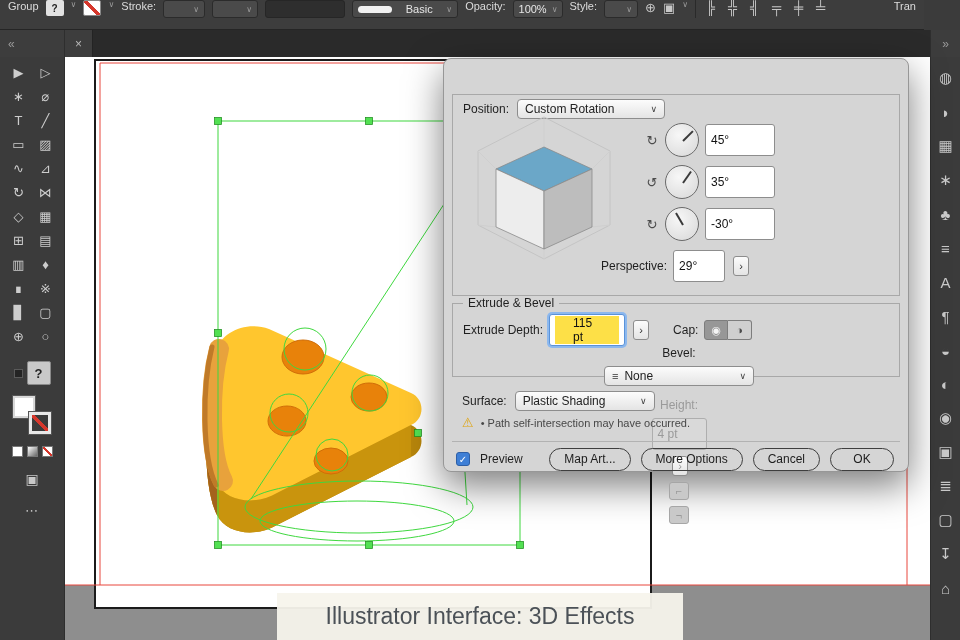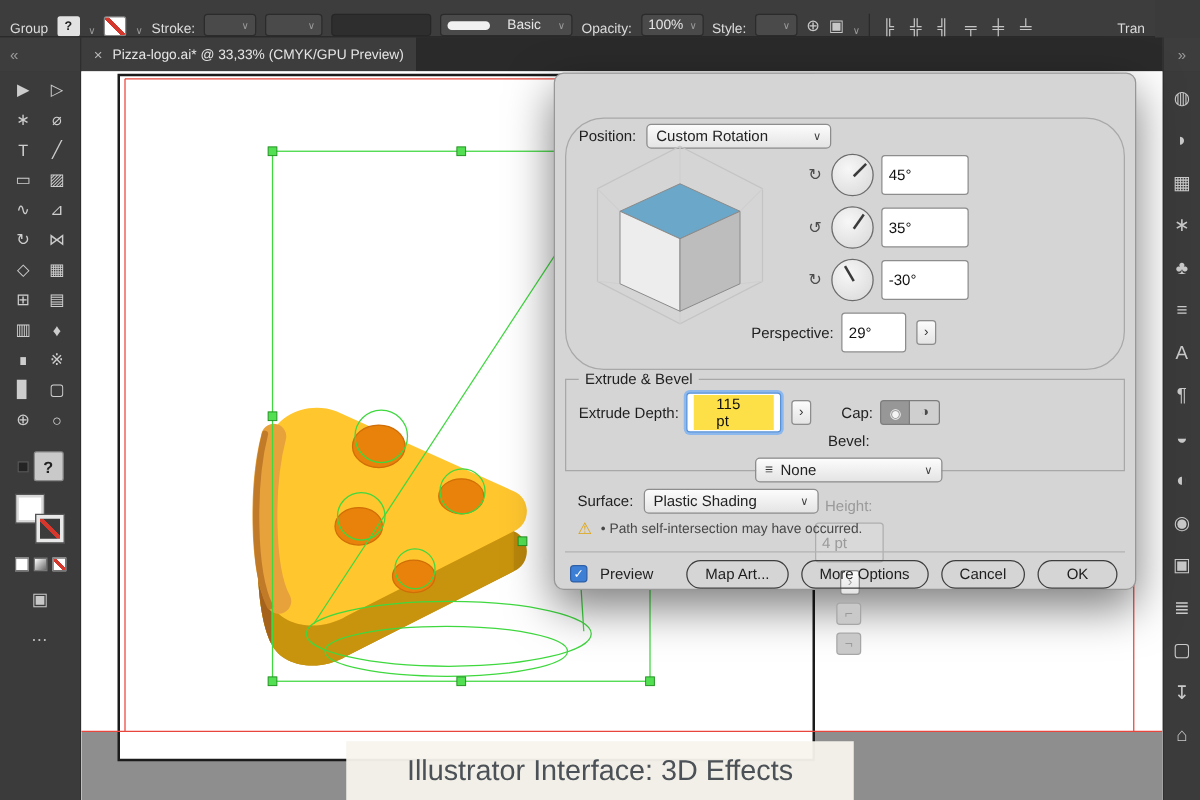--- a/index.html
+++ b/index.html
@@ -1,21 +1,21 @@
 <!DOCTYPE html>
 <html><head>
 <meta charset="utf-8">
 <style>
   * { margin:0; padding:0; box-sizing:border-box; }
   body { background:#222; font-family:"Liberation Sans","DejaVu Sans",sans-serif; }
   .app { position:relative; width:960px; height:640px; background:#3b3b3b; overflow:hidden; }
 
   
   .topbar { position:absolute; left:0; top:0; width:924px; height:30px; background:#3d3d3d;
-            border-bottom:1px solid #252525; display:flex; align-items:flex-end; gap:7px;
+            border-bottom:1px solid #252525; display:flex; align-items:flex-start; gap:7px;
             padding:0 8px; color:#ddd; font-size:11px; white-space:nowrap; overflow:hidden; }
   .lbl { color:#dcdcdc; }
   .tile { width:18px; height:16px; border-radius:2px; flex:0 0 auto; }
   .fill-proxy { background:#e2e2e2; color:#222; font-weight:bold; font-size:10px;
                 display:flex; align-items:center; justify-content:center; }
   .redslash { background:
       linear-gradient(45deg, transparent 42%, #d6372c 42%, #d6372c 58%, transparent 58%), #fff;
       border:1px solid #888; }
   .chev { color:#9a9a9a; font-size:8px; flex:0 0 auto; }
   .dropdark { height:18px; background:#4a4a4a; border:1px solid #2b2b2b; border-radius:3px;
@@ -78,21 +78,21 @@
              color:#c9c9c9; font-size:15px; }
 
   
   .dialog { position:absolute; left:443px; top:58px; width:466px; height:414px; background:#d5d5d5;
             border:1px solid #979797; border-radius:8px; box-shadow:0 14px 36px rgba(0,0,0,0.5);
             z-index:30; font-size:12px; color:#222; }
   .dlg-title { height:26px; background:linear-gradient(#e7e7e7,#d1d1d1); border-bottom:1px solid #a8a8a8;
                border-radius:8px 8px 0 0; display:flex; align-items:center; justify-content:center;
                font-weight:bold; font-size:13px; color:#2e2e2e; }
   .groupbox { position:absolute; left:8px; right:8px; border:1px solid #a8a8a8; }
-  #box-position { top:35px; height:202px;border-radius:31px; }
+  #box-position { top:35px; height:202px; }
   #box-extrude  { top:244px; height:74px; }
   .legend { position:absolute; top:-8px; left:10px; background:#d5d5d5; padding:0 5px; font-size:12px; color:#1f1f1f; }
   .dlabel { color:#1f1f1f; }
   .dlabel.disabled, .field.disabled, .stepbtn.disabled, .iconbtn.disabled { color:#9a9a9a; }
 
   .popup { height:20px; background:linear-gradient(#fcfcfc,#e4e4e4); border:1px solid #8d8d8d;
            border-radius:4px; display:inline-flex; align-items:center; gap:6px; padding:0 7px; }
   .pchev { margin-left:auto; color:#3e3e3e; font-size:9px; }
   .w148{width:148px;} .w150{width:150px;} .w140{width:140px;}
   .field { height:32px; background:#fff; border:1px solid #8d8d8d; border-radius:3px;
@@ -190,21 +190,20 @@
     <span class="lbl">Tran</span>
   </div>
 
   <div class="tabrow">
     <div class="dock-left-head">
       <span>«</span>
     </div>
     <div class="tabbar">
       <div class="tab">
         <span class="tab-close">×</span>
-        <span>Pizza-logo.ai* @ 33,33% (CMYK/GPU Preview)</span>
       </div>
     </div>
     <div class="dock-right-head">
       <span>»</span>
     </div>
   </div>
 
   <div class="main">
 
     <div class="lefttools">

